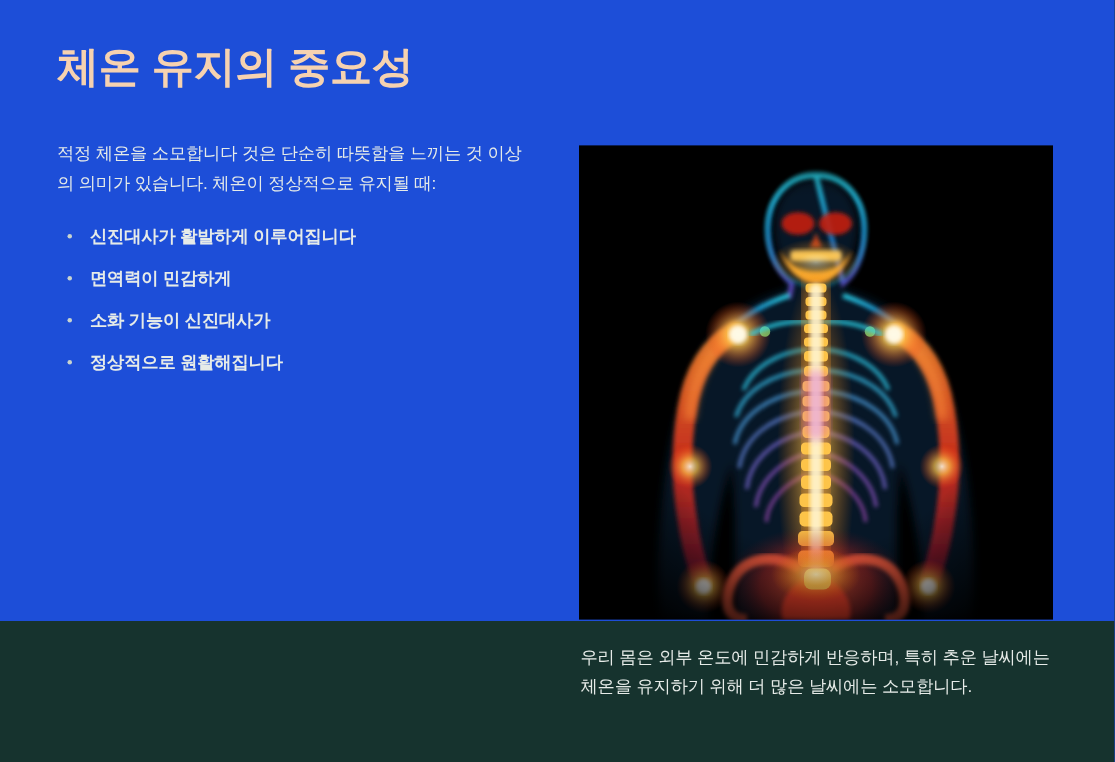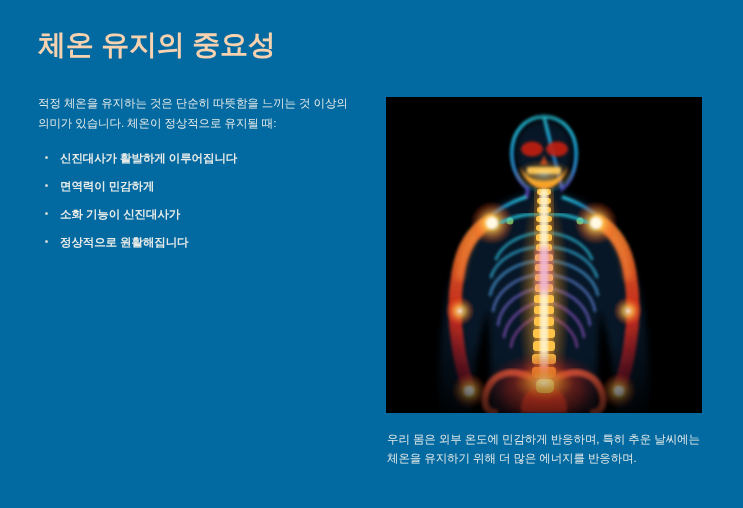--- a/index.html
+++ b/index.html
@@ -12,22 +12,22 @@
     height: 508px;
     overflow: hidden;
     background: #16332e;
     font-family: "Liberation Sans", "DejaVu Sans", sans-serif;
     -webkit-font-smoothing: antialiased;
   }
 
   .slide {
     position: relative;
     width: 743px;
-    height: 508px;
-    background: #0369a1;
+    height: 414px;
+    background: #1d4ed8;
     box-sizing: border-box;
   }
 
   
   .slide-title {
     position: absolute;
     left: 38px;
     top: 27px;
     margin: 0;
     font-size: 28px;
@@ -115,21 +115,21 @@
 </style>
 </head>
 <body>
 
 <div class="slide">
 
   <h1 class="slide-title">체온 유지의 중요성</h1>
 
   <div class="text-col">
 
-    <p class="intro-paragraph">적정 체온을 유지하는 것은 단순히 따뜻함을 느끼는 것 이상의 의미가 있습니다. 체온이 정상적으로 유지될 때:</p>
+    <p class="intro-paragraph">적정 체온을 소모합니다 것은 단순히 따뜻함을 느끼는 것 이상의 의미가 있습니다. 체온이 정상적으로 유지될 때:</p>
 
     <ul class="benefit-list">
       <li class="benefit-item">
         <span class="bullet-dot"></span>
         <span>신진대사가 활발하게 이루어집니다</span>
       </li>
       <li class="benefit-item">
         <span class="bullet-dot"></span>
         <span>면역력이 민감하게</span>
       </li>
@@ -305,16 +305,16 @@
           <path d="M168 282 C190 270 210 276 216 296 C220 312 212 316 204 316"></path>
         </g>
         <path d="M158 284 C140 292 132 306 136 316 L180 316 C184 306 176 292 158 284 Z" fill="#f0402c" opacity="0.92" filter="url(#soft1_5)"></path>
         <rect x="150" y="282" width="18" height="14" rx="5" fill="#ffd46a" opacity="0.95"></rect>
         <ellipse cx="158" cy="286" rx="30" ry="18" fill="url(#spineGlow)" opacity="0.7"></ellipse>
 
         <rect x="0" y="0" width="316" height="316" fill="url(#vignette)"></rect>
       </svg>
     </div>
 
-    <figcaption class="figure-caption">우리 몸은 외부 온도에 민감하게 반응하며, 특히 추운 날씨에는 체온을 유지하기 위해 더 많은 에너지를 반응하며.</figcaption>
+    <figcaption class="figure-caption">우리 몸은 외부 온도에 민감하게 반응하며, 특히 추운 날씨에는 체온을 유지하기 위해 더 많은 날씨에는 소모합니다.</figcaption>
   </figure>
 
 </div>
 
 </body></html>

